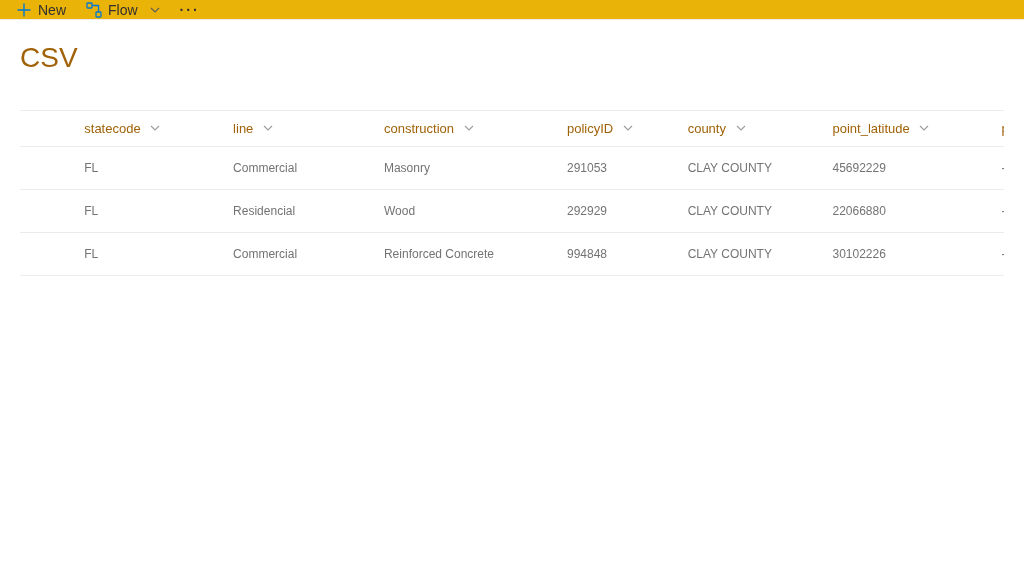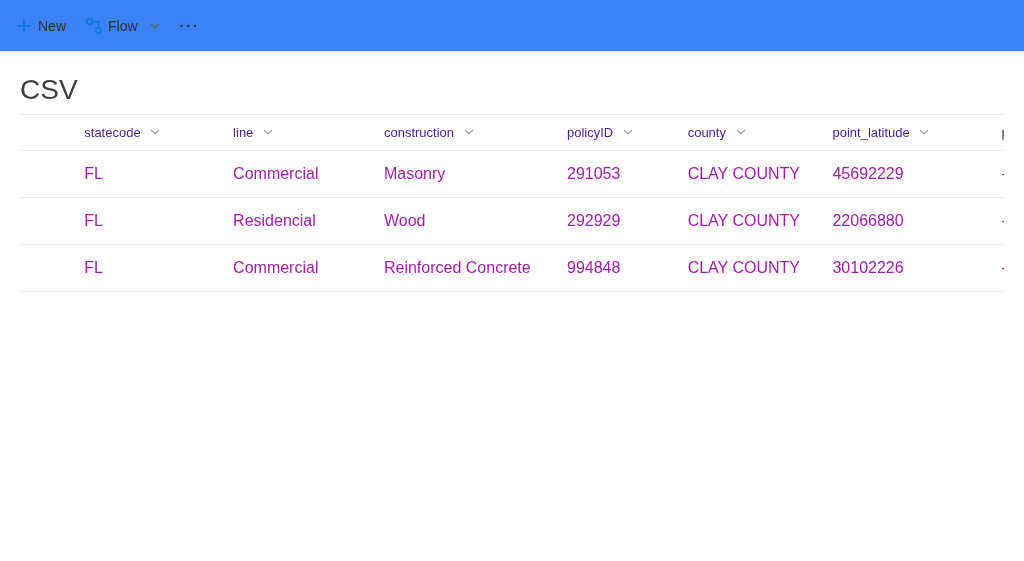--- a/index.html
+++ b/index.html
@@ -5,23 +5,23 @@
     * { box-sizing: border-box; margin: 0; padding: 0; }
     body {
       font-family: "Segoe UI", -apple-system, BlinkMacSystemFont, sans-serif;
       font-size: 14px;
       color: #323130;
       background: #ffffff;
       overflow-x: hidden;
     }
 
     .toolbar {
-      background: #3b82f6;
+      background: #eab308;
       border-bottom: 1px solid #edebe9;
-      height: 52px;
+      height: 20px;
       display: flex;
       align-items: center;
       padding: 0 6px;
     }
     .toolbar-item {
       display: inline-flex;
       align-items: center;
       padding: 0 10px;
       height: 100%;
       cursor: pointer;
@@ -37,49 +37,49 @@
       height: 16px;
     }
     .toolbar-icon svg { display: block; }
 
     .page {
       padding: 22px 20px 0 20px;
     }
     .page-title {
       font-size: 28px;
       font-weight: 300;
-      color: #404040;
-      margin-bottom: 8px;
+      color: #a16207;
+      margin-bottom: 36px;
     }
 
     .table-wrap {
       overflow-x: hidden;
     }
     table.list {
       border-collapse: collapse;
       table-layout: fixed;
       min-width: 1060px;
       width: 1060px;
     }
     table.list thead th {
       text-align: left;
       font-weight: 400;
       font-size: 13px;
-      color: #4c1d95;
+      color: #a16207;
       padding: 10px 12px;
       border-top: 1px solid #edebe9;
       border-bottom: 1px solid #edebe9;
       white-space: nowrap;
     }
     table.list thead th.sortable {
       cursor: pointer;
     }
     table.list tbody td {
-      font-size: 16px;
-      color: #a21caf;
+      font-size: 12px;
+      color: #737373;
       padding: 14px 12px;
       border-bottom: 1px solid #edebe9;
       white-space: nowrap;
       overflow: hidden;
       text-overflow: ellipsis;
     }
     .chev {
       display: inline-block;
       margin-left: 6px;
     }

